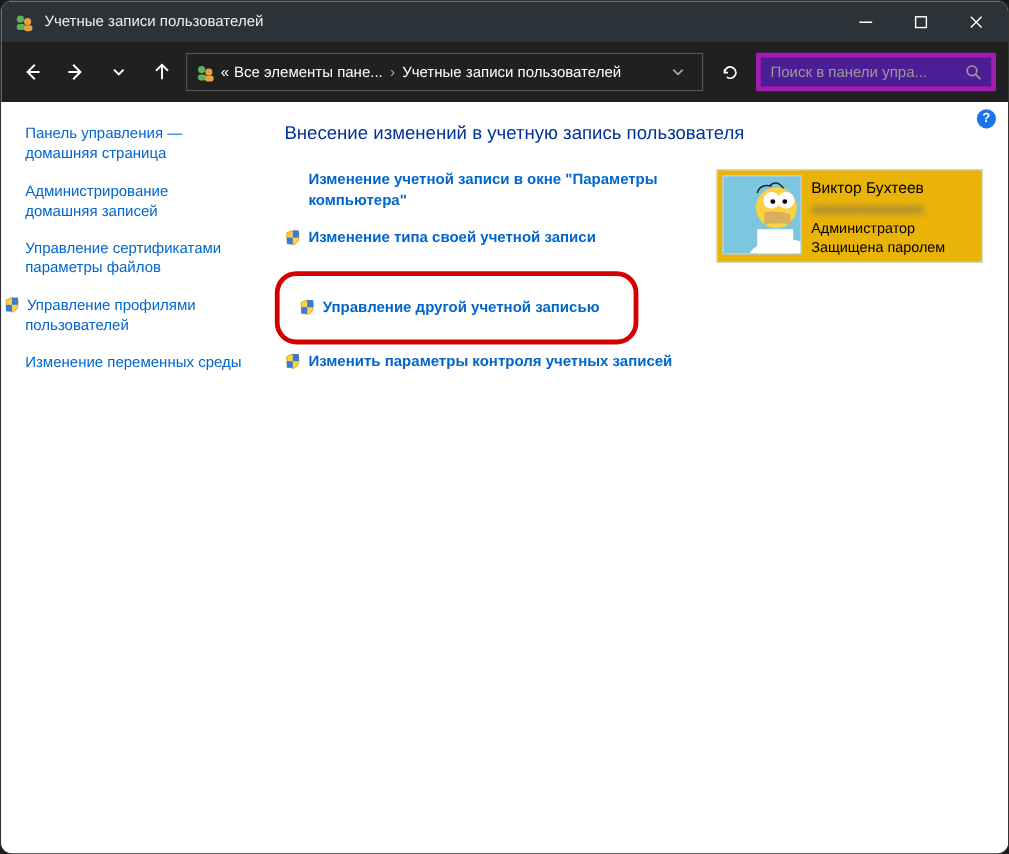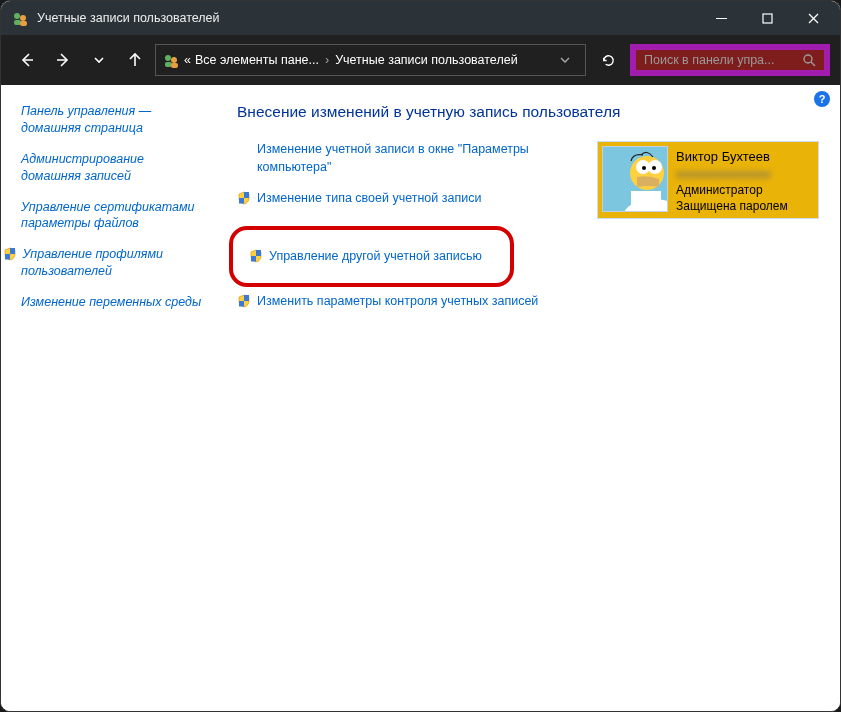--- a/index.html
+++ b/index.html
@@ -28,45 +28,45 @@
     flex: 1; height: 32px; border: 1px solid #555; background: #202020; display: flex; align-items: center;
     color: #fff; font-size: 12.5px; padding: 0 6px; gap: 4px;
   }
   .breadcrumb .bc-icon { width: 18px; height: 18px; }
   .breadcrumb .chev { color: #aaa; padding: 0 2px; }
   .breadcrumb .drop { width: 28px; display:flex; justify-content:center; color:#aaa; }
   .refresh-btn {
     width: 36px; height: 32px; display: flex; align-items: center; justify-content: center; color: #fff;
   }
   .searchbox {
-    width: 200px; height: 32px; border: 6px solid #a21caf; background: #7f1d1d; display: flex; align-items: center;
+    width: 200px; height: 32px; border: 4px solid #a21caf; background: #4c1d95; display: flex; align-items: center;
     padding: 0 8px; color: #888;
   }
   .searchbox .ph { flex:1; font-size: 12.5px; color:#9a9a9a; }
   .content {
     flex: 1; display: flex; background: #fff; position: relative;
   }
   .help-icon {
     position: absolute; top: 6px; right: 10px; width: 16px; height: 16px; border-radius: 50%;
     background: #1a73e8; color: #fff; font-size: 11px; display:flex; align-items:center; justify-content:center;
     font-weight: bold;
   }
   .sidebar {
-    width: 212px; padding: 18px 10px 10px 20px; font-size: 12.5px; font-style: italic;
+    width: 212px; padding: 18px 10px 10px 20px; font-size: 12.5px;
   }
   .sidebar .side-link { color: #0066cc; margin-bottom: 14px; line-height: 1.35; cursor: pointer; position: relative; }
   .sidebar .side-link.shielded { padding-left: 0; }
   .sidebar .shield-mini { display:inline-block; vertical-align:-3px; margin-right:2px; margin-left:-18px;}
   .main {
     flex: 1; padding: 18px 20px 10px 24px;
   }
   .heading { color: #003399; font-size: 15.5px; font-weight: 400; margin-bottom: 20px; }
   .main-body { display: flex; gap: 20px; align-items: flex-start; }
   .tasks { width: 340px; }
-  .task-link { color: #0066cc; font-size: 12.5px; line-height: 1.4; margin-bottom: 14px; cursor:pointer; display:flex; align-items:flex-start; gap:6px; padding-left: 20px;}
+  .task-link { color: #0066cc; font-size: 12.5px; line-height: 1.4; margin-bottom: 14px; cursor:pointer; display:flex; align-items:flex-start; gap:6px; padding-left: 20px; font-weight: bold;}
   .task-link.shielded { padding-left: 0; }
   .task-link .shield { flex-shrink:0; margin-top:1px;}
   .task-link.no-shield { padding-left: 20px; }
   .highlight-box {
     border: 4px solid #d40000; border-radius: 18px; padding: 6px 16px 6px 4px; margin: 4px 0 6px -8px;
     display: inline-flex;
   }
   .user-card {
     width: 222px; background: #eab308; border: 1px solid #cddbf2; padding: 4px; display: flex; gap: 8px;
   }

